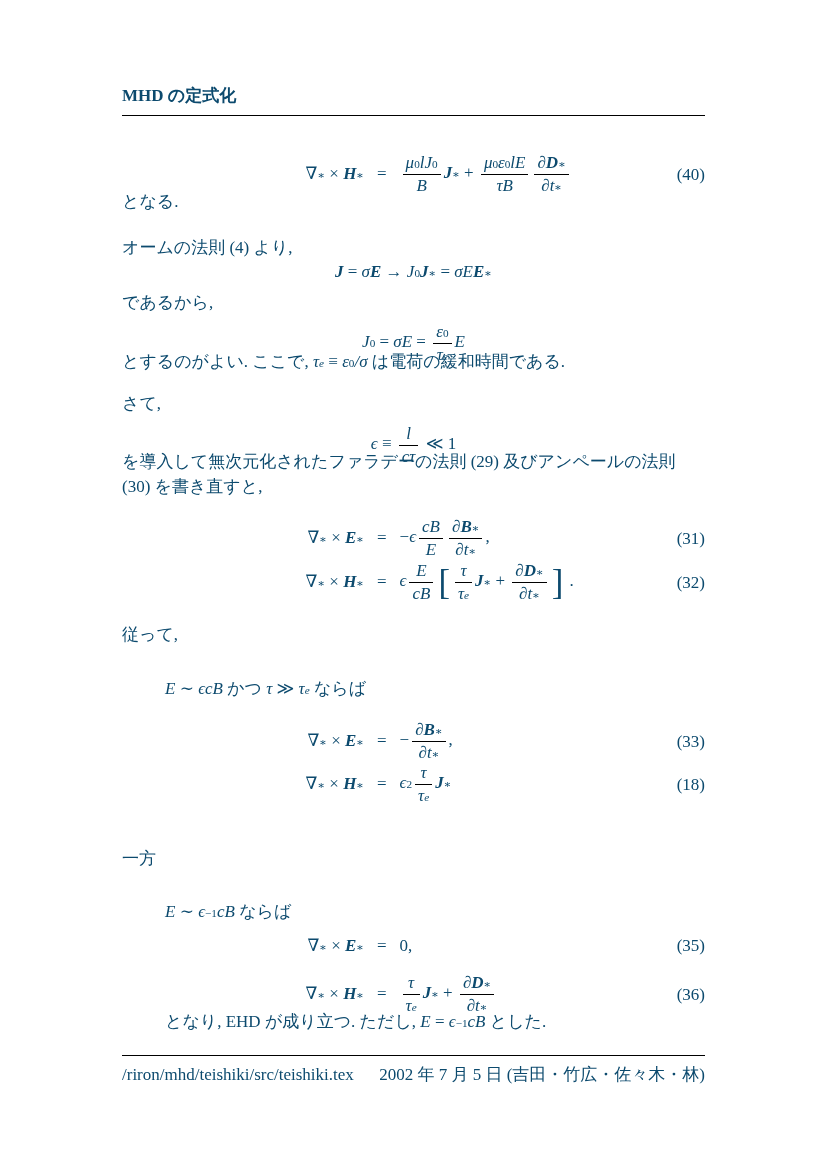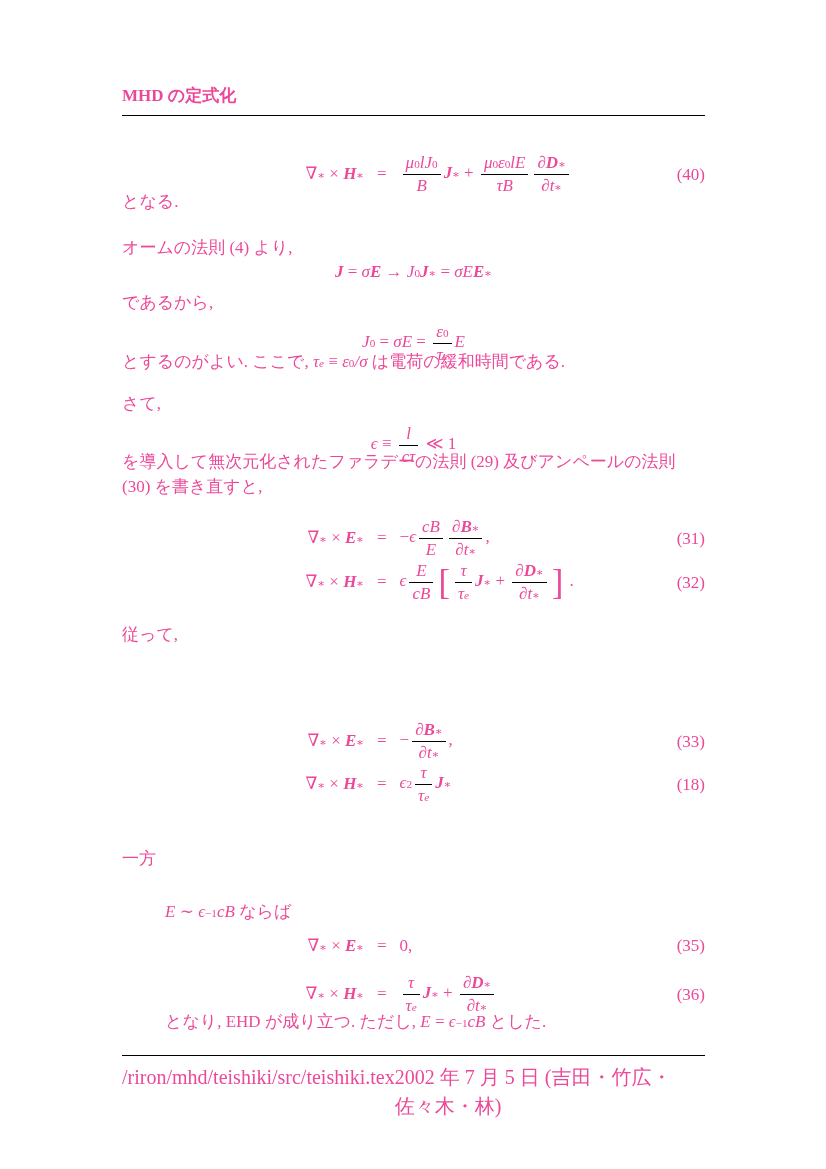--- a/index.html
+++ b/index.html
@@ -1,19 +1,19 @@
 <!DOCTYPE html>
 <html><head>
 <meta charset="utf-8">
 <style>
   html,body{margin:0;padding:0;background:#ffffff;}
   .page{
     position:relative;
     width:826px;height:1169px;
-    background:#ffffff;color:#ec4899;
+    background:#ffffff;color:#0c4a6e;
     font-family:"Liberation Serif","DejaVu Serif",serif;
     font-size:17px;line-height:1.45;
     overflow:hidden;
   }
   .content{position:absolute;left:122px;top:0;width:583px;height:100%;}
   .content > *{position:absolute;left:0;right:0;margin:0;}
 
   
   .header{
     top:84px;display:flex;justify-content:space-between;align-items:baseline;
@@ -51,21 +51,21 @@
   .frac{
     display:inline-block;vertical-align:middle;text-align:center;
     margin:16px 3px;line-height:1.18;
   }
   .frac .fnum{display:block;border-bottom:1px solid #000;padding:0 3px 1px 3px;}
   .frac .fden{display:block;padding:1px 3px 0 3px;}
 
   
   .footer{
     top:1055px;display:flex;justify-content:space-between;align-items:baseline;
-    border-top:1px solid #000;padding-top:7px;font-size:20px;
+    border-top:1px solid #000;padding-top:7px;font-size:17px;
   }
 </style>
 </head>
 <body>
 
 <div class="page">
   <div class="content">
 
     <div class="header">
       <span class="h-left">MHD の定式化</span>
@@ -105,20 +105,21 @@
 
     <div class="eqrow" style="top:545px">
       <span class="lhs math"><span class="m-r">∇</span><span class="m-sub">∗</span><span class="m-r"> × </span><span class="m-b">H</span><span class="m-sub">∗</span></span>
       <span class="rel math">=</span>
       <span class="rhs math"><span class="m-i">ϵ</span><span class="frac"><span class="fnum"><span class="m-i">E</span></span><span class="fden"><span class="m-i">cB</span></span></span><span class="m-big">[</span><span class="frac"><span class="fnum"><span class="m-i">τ</span></span><span class="fden"><span class="m-i">τ</span><span class="m-subi">e</span></span></span><span class="m-b">J</span><span class="m-sub">∗</span><span class="m-r"> + </span><span class="frac"><span class="fnum"><span class="m-i">∂</span><span class="m-b">D</span><span class="m-sub">∗</span></span><span class="fden"><span class="m-i">∂t</span><span class="m-sub">∗</span></span></span><span class="m-big">]</span><span class="m-r"> .</span></span>
       <span class="eqno">(32)</span>
     </div>
 
     <p class="para" style="top:623px">従って,</p>
 
+    <div class="indent math" style="top:677px"><span class="m-i">E</span><span class="m-r"> ∼ </span><span class="m-i">ϵcB</span><span class="m-r"> かつ </span><span class="m-i">τ</span><span class="m-r"> ≫ </span><span class="m-i">τ</span><span class="m-subi">e</span><span class="m-r"> ならば</span></div>
 
     <div class="eqrow" style="top:704px">
       <span class="lhs math"><span class="m-r">∇</span><span class="m-sub">∗</span><span class="m-r"> × </span><span class="m-b">E</span><span class="m-sub">∗</span></span>
       <span class="rel math">=</span>
       <span class="rhs math"><span class="m-r">−</span><span class="frac"><span class="fnum"><span class="m-i">∂</span><span class="m-b">B</span><span class="m-sub">∗</span></span><span class="fden"><span class="m-i">∂t</span><span class="m-sub">∗</span></span></span><span class="m-r">,</span></span>
       <span class="eqno">(33)</span>
     </div>
 
     <div class="eqrow" style="top:747px">
       <span class="lhs math"><span class="m-r">∇</span><span class="m-sub">∗</span><span class="m-r"> × </span><span class="m-b">H</span><span class="m-sub">∗</span></span>

